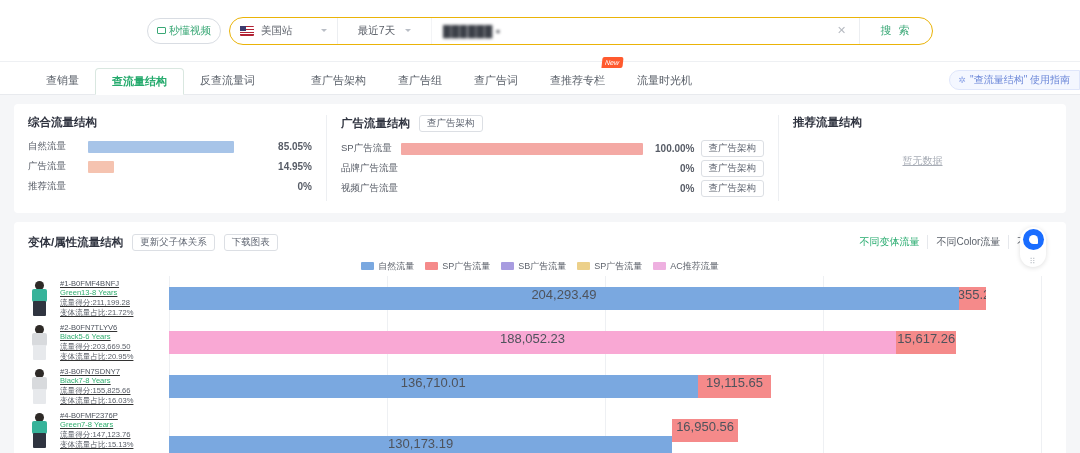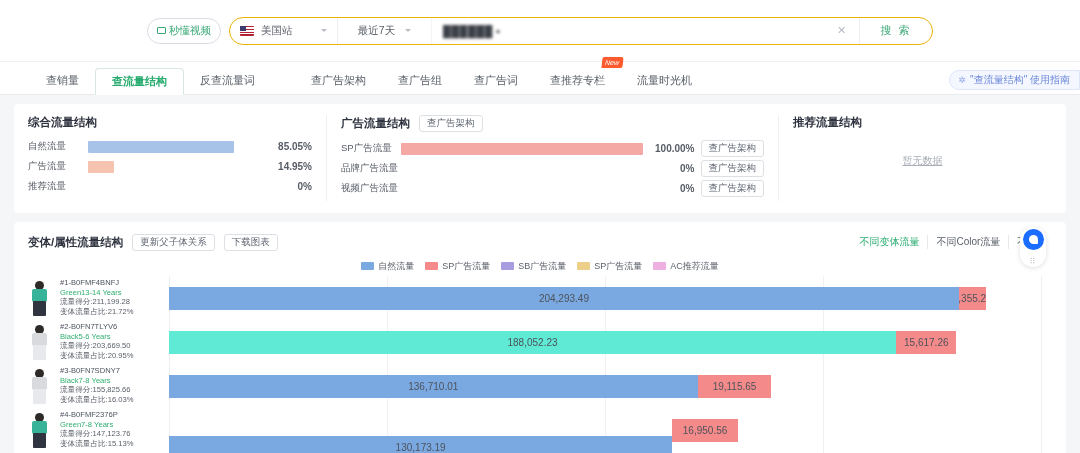--- a/index.html
+++ b/index.html
@@ -276,42 +276,42 @@
   .rows { margin-top: 3px; position: relative; }
   .grid {
     position: absolute;
     left: 155px; right: 24px; top: 0; bottom: 0;
     display: flex; justify-content: space-between;
     pointer-events: none;
   }
   .grid i { width: 1px; background: #eef0f3; display: block; }
 
   .row { display: flex; align-items: center; height: 44px; position: relative; }
-  .row-info { width: 155px; display: flex; gap: 7px; padding-left: 12px; flex: none; align-items: flex-start; }
+  .row-info { width: 155px; display: flex; gap: 7px; padding-left: 12px; flex: none; align-items: center; text-decoration: underline; }
   .thumb {
     width: 27px; height: 40px;
     border-radius: 2px;
     flex: none;
     position: relative;
     overflow: hidden;
     background: #fff;
   }
   .tb-head { position:absolute; left:9px; top:3px; width:9px; height:9px; border-radius:50%; background:#2e2a27; }
   .tb-torso { position:absolute; left:6px; top:11px; width:15px; height:13px; border-radius:2px; }
   .tb-legs { position:absolute; left:7px; top:23px; width:13px; height:15px; border-radius:1px; background:#2f3440; }
 
   .meta { font-size: 7.6px; line-height: 9.6px; color: #5b6069; white-space: nowrap; }
   .meta .sku { color: #4c525c; }
   .meta .attr { color: #2fae6e; }
 
   .bars { flex: 1; display: flex; align-items: center; height: 23px; position: relative; }
   .seg {
     height: 23px;
-    display: flex; align-items: center; justify-content: center;
-    font-size: 10px;
+    display: flex; justify-content: center;
+    font-size: 13px;
     color: #4e535c;
     overflow: hidden;
   }
   .seg.nat { background: #7aa8e0; }
   .seg.sp  { background: #f58a8a; }
 </style>
 </head>
 <body>
 
 <div class="topbar">
@@ -502,21 +502,21 @@
     <div id="rows-host">
         <div class="row">
           <div class="row-info">
             <div class="thumb">
               <span class="tb-head"></span>
               <span class="tb-torso" style="background:#37b39a"></span>
               <span class="tb-legs" style="background:#2f3440"></span>
             </div>
             <div class="meta">
               <div class="sku">#1-B0FMF4BNFJ</div>
-              <div class="attr">Green13-14 Years</div>
+              <div class="attr">Green13-8 Years</div>
               <div>流量得分:211,199.28</div>
               <div>变体流量占比:21.72%</div>
             </div>
           </div>
           <div class="bars">
             <div class="seg nat" style="width: 88.0575%; background: rgb(122, 168, 224);">
               <span>204,293.49</span>
             </div>
             <div class="seg sp" style="width: 2.97663%; background: rgb(245, 138, 138);">
               <span>9,355.23</span>
@@ -531,21 +531,21 @@
               <span class="tb-legs" style="background:#e7e9ec"></span>
             </div>
             <div class="meta">
               <div class="sku">#2-B0FN7TLYV6</div>
               <div class="attr">Black5-6 Years</div>
               <div>流量得分:203,669.50</div>
               <div>变体流量占比:20.95%</div>
             </div>
           </div>
           <div class="bars">
-            <div class="seg nat" style="width: 81.057%; background: #5eead4;">
+            <div class="seg nat" style="width: 81.057%; background: #f9a8d4;">
               <span>188,052.23</span>
             </div>
             <div class="seg sp" style="width: 6.73158%; background: rgb(245, 138, 138);">
               <span>15,617.26</span>
             </div>
           </div>
         </div>
         <div class="row">
           <div class="row-info">
             <div class="thumb">

